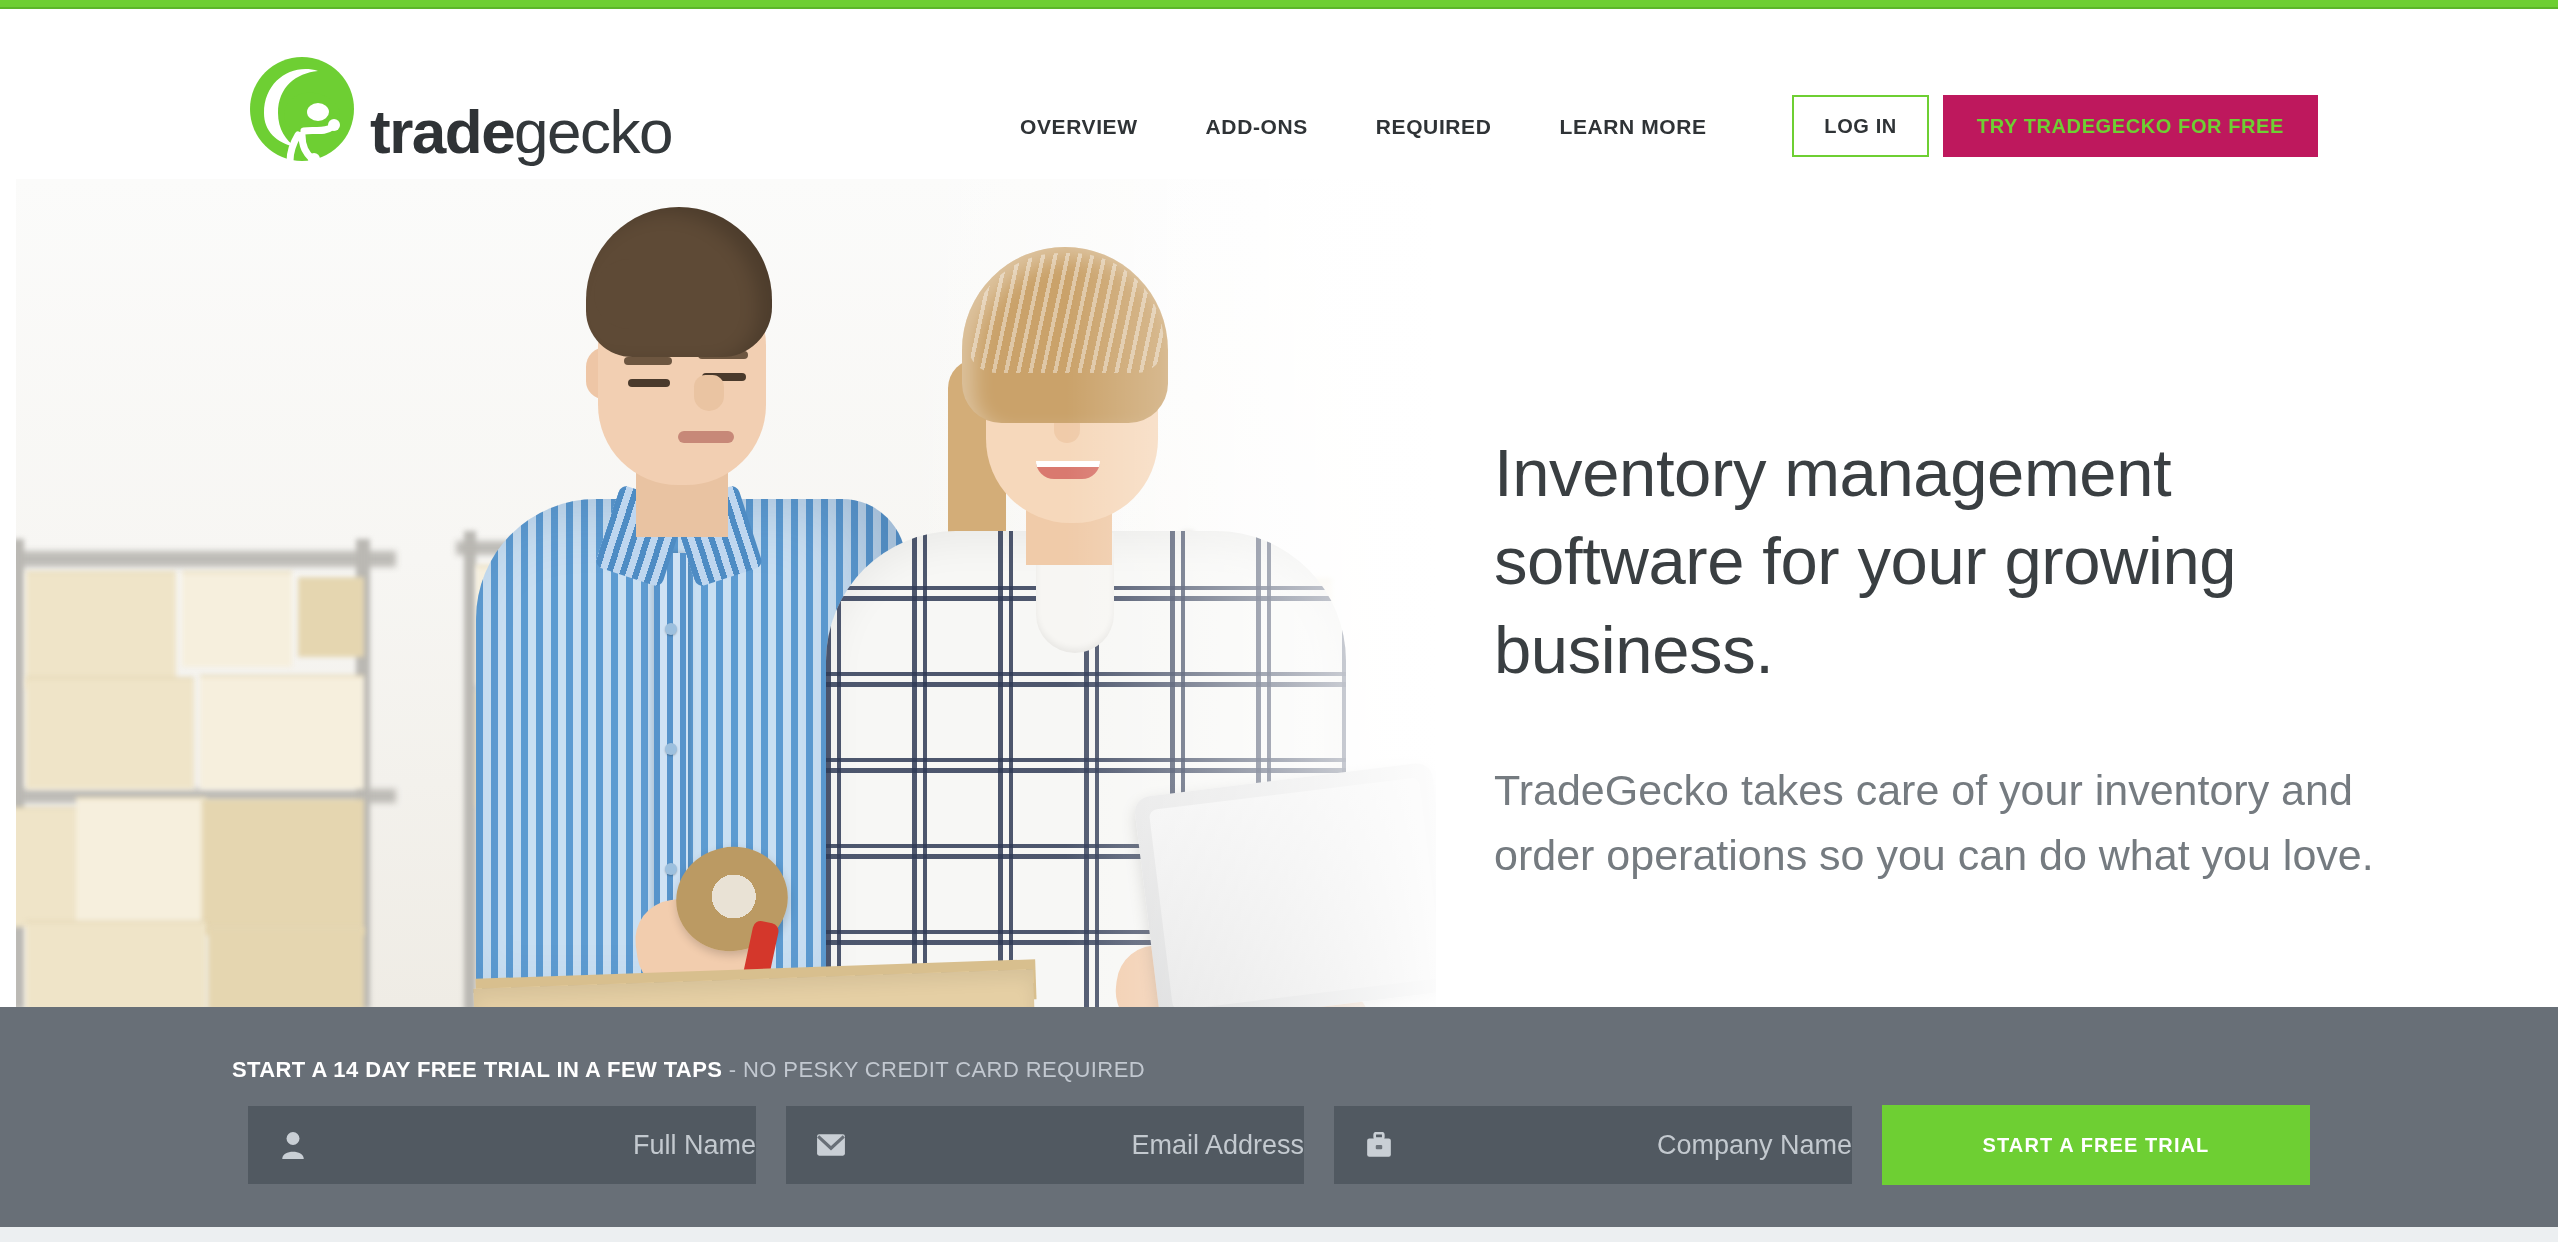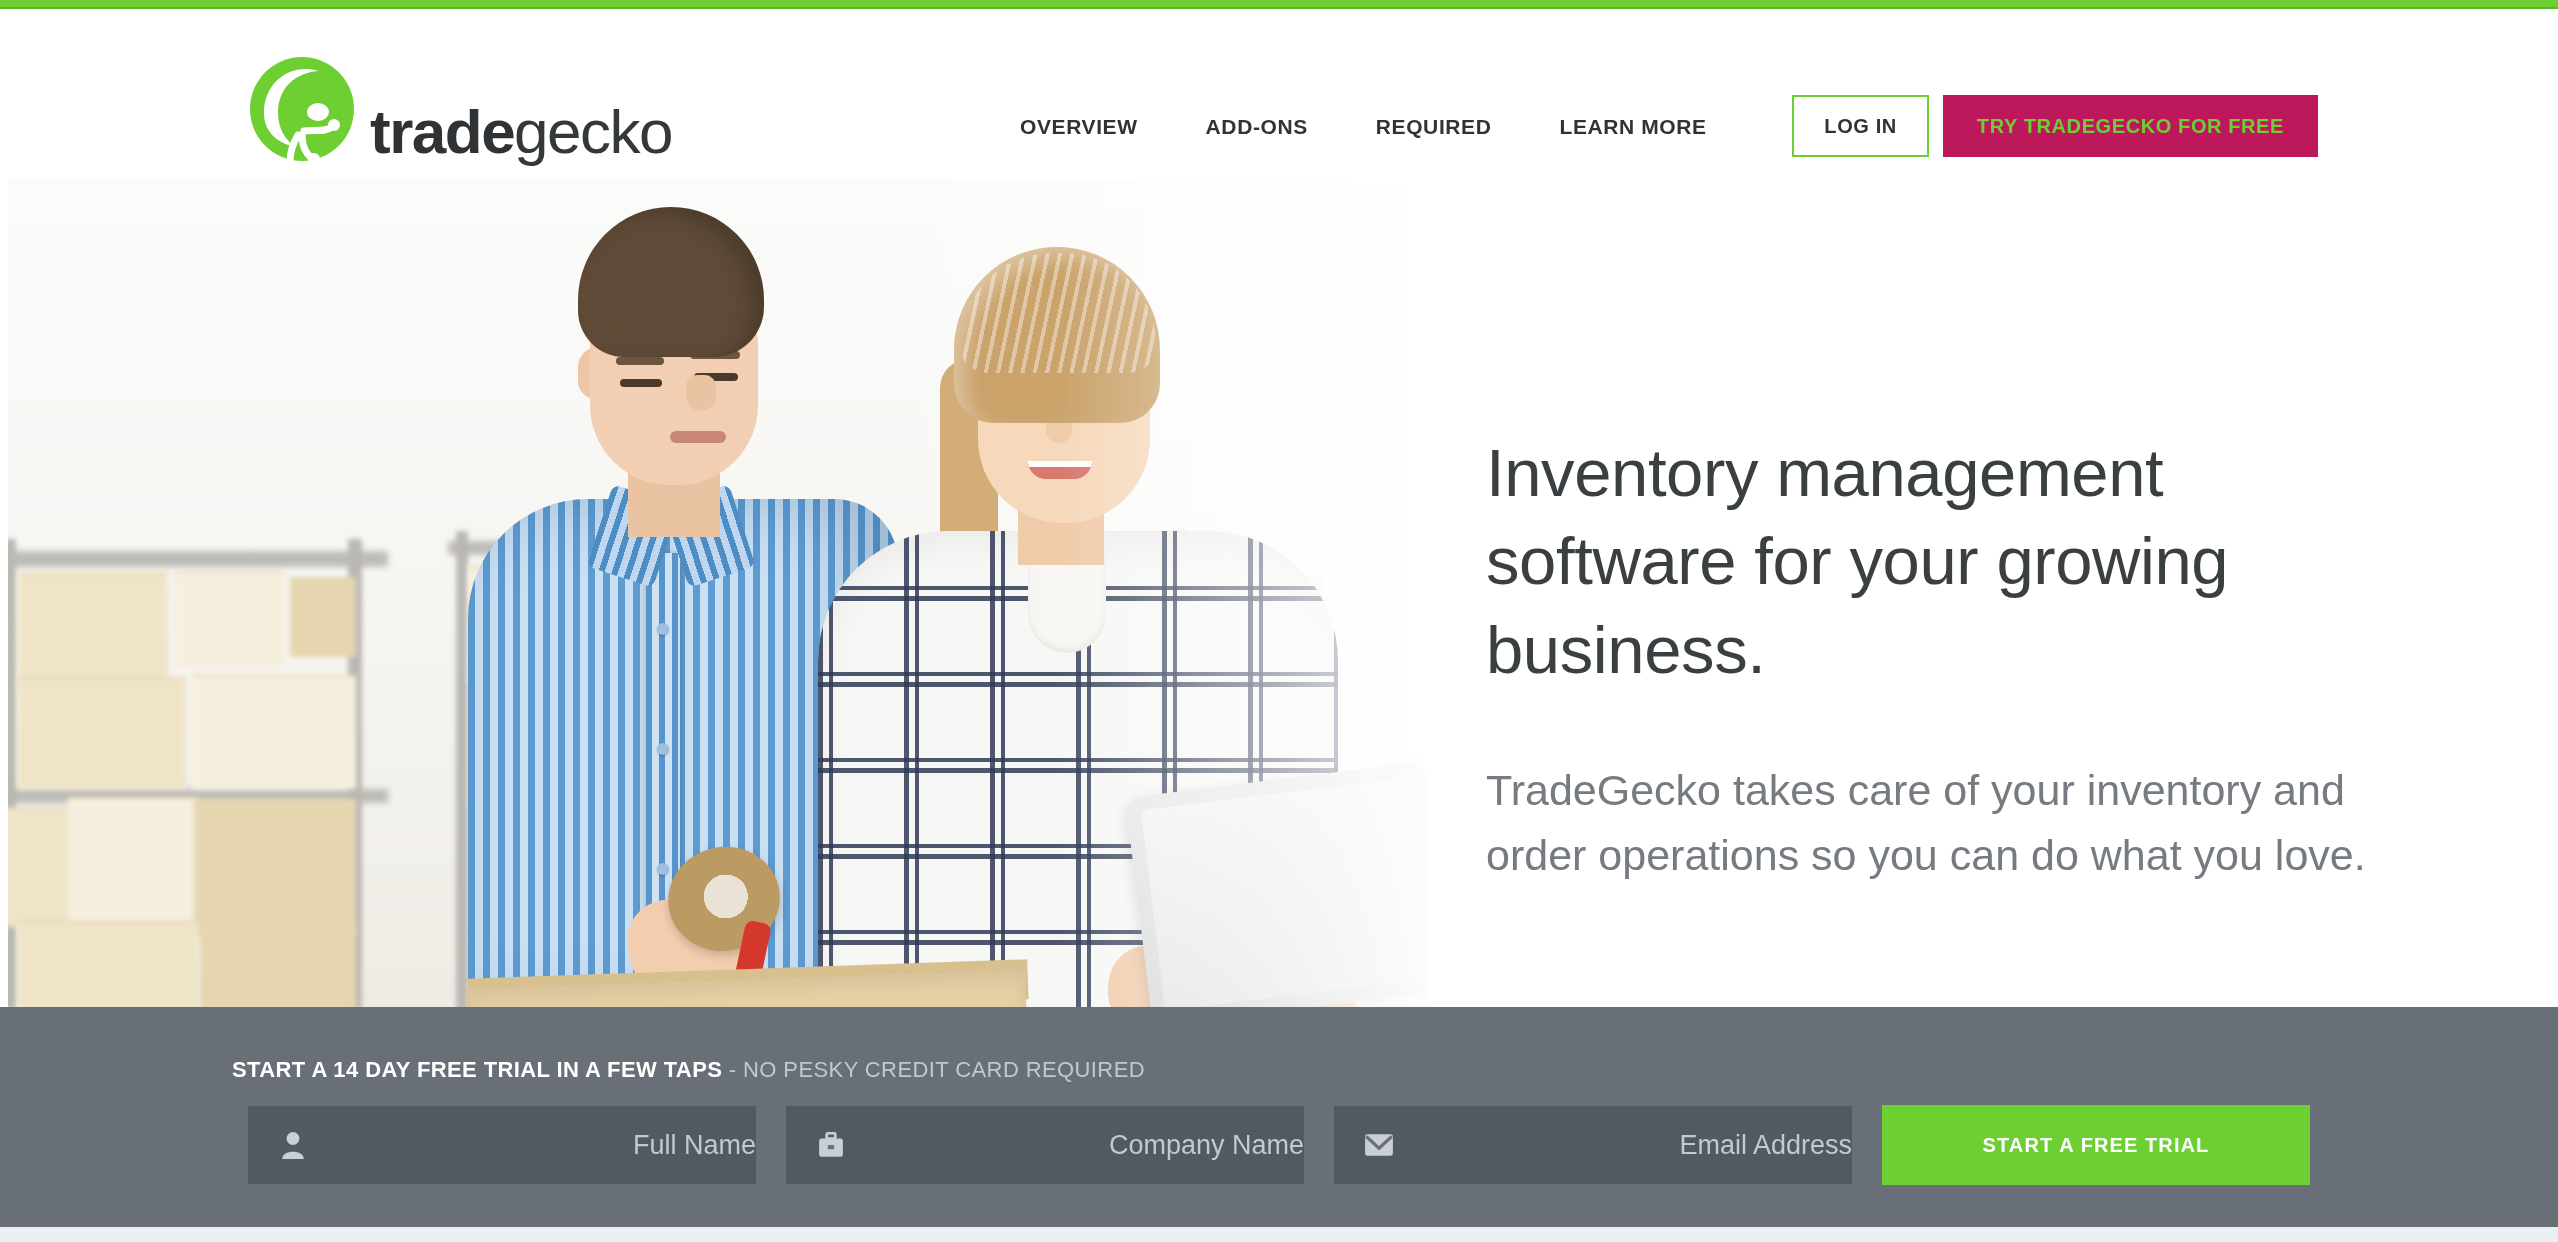--- a/index.html
+++ b/index.html
@@ -56,21 +56,21 @@
   }
   #try-btn {
     background:#be185d; color:#6ecf33; border:none;
     font-size:20px; font-weight:bold; letter-spacing:0.6px;
     padding:0 34px; height:62px; line-height:62px; cursor:pointer;
     margin-left:14px; white-space:nowrap; font-family:"Liberation Sans", sans-serif;
   }
 
   
   #hero {
-    position:absolute; top:179px; left:8px; width:2424px; height:828px;
+    position:absolute; top:179px; left:16px; width:2424px; height:828px;
     background:#ffffff; overflow:hidden;
   }
   #hero-photo {
     position:absolute; left:0; top:0; width:1420px; height:828px;
     overflow:hidden;
     background:
       linear-gradient(to right, rgba(255,255,255,0) 62%, rgba(255,255,255,0.55) 82%, #ffffff 100%),
       linear-gradient(to bottom, #fbfbfa 0%, #f7f6f3 46%, #efece5 100%);
   }
   
@@ -440,38 +440,38 @@
     <div class="field f1">
       <span class="fico">
         <svg viewBox="0 0 24 26" width="26" height="28" aria-hidden="true">
           <circle cx="12" cy="7" r="6" fill="#c9cfd5"></circle>
           <path d="M2 26 C2 17, 22 17, 22 26 Z" fill="#c9cfd5"></path>
         </svg>
       </span>
       <input type="text" value="" placeholder="Full Name" style="">
     </div>
 
+    <div class="field f2">
+      <span class="fico">
+        <svg viewBox="0 0 28 22" width="30" height="24" aria-hidden="true">
+          <rect x="1" y="1" width="26" height="20" rx="2" fill="#c9cfd5"></rect>
+          <path d="M2 3 L14 14 L26 3" stroke="#686f77" stroke-width="3" fill="none"></path>
+        </svg>
+      </span>
+      <input type="email" value="" placeholder="Email Address" style="">
+    </div>
+
     <div class="field f3">
       <span class="fico">
         <svg viewBox="0 0 26 24" width="28" height="26" aria-hidden="true">
           <rect x="9" y="1" width="8" height="5" rx="1.5" fill="none" stroke="#c9cfd5" stroke-width="2.5"></rect>
           <rect x="2" y="6" width="22" height="17" rx="2" fill="#c9cfd5"></rect>
           <rect x="10" y="12" width="6" height="4" rx="1" fill="#6b7279"></rect>
         </svg>
       </span>
       <input type="text" value="" placeholder="Company Name" style="">
     </div>
 
-    <div class="field f2">
-      <span class="fico">
-        <svg viewBox="0 0 28 22" width="30" height="24" aria-hidden="true">
-          <rect x="1" y="1" width="26" height="20" rx="2" fill="#c9cfd5"></rect>
-          <path d="M2 3 L14 14 L26 3" stroke="#686f77" stroke-width="3" fill="none"></path>
-        </svg>
-      </span>
-      <input type="email" value="" placeholder="Email Address" style="">
-    </div>
-
     <button id="cta-submit" type="submit">START A FREE TRIAL</button>
   </form>
 </section>
 
 <div id="bottom-strip"></div>
 
 </body></html>

